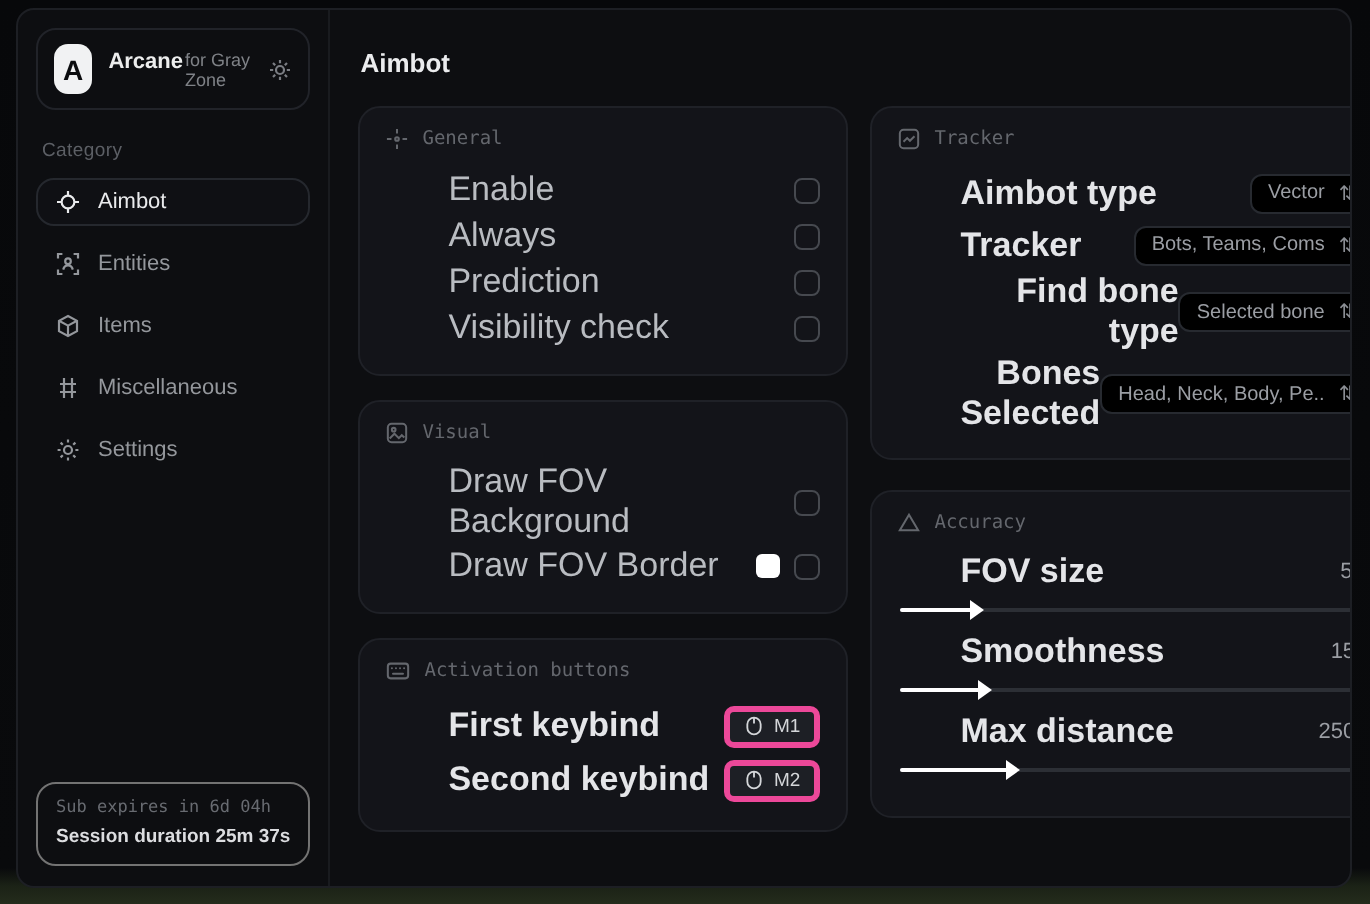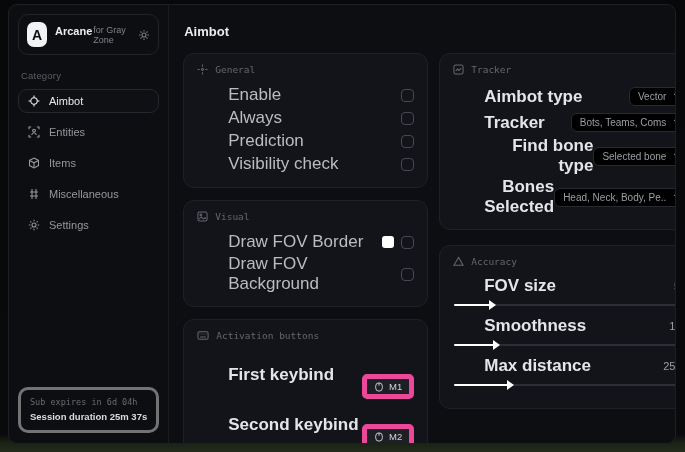--- a/index.html
+++ b/index.html
@@ -20,41 +20,41 @@
   .logo { width:25px; height:25px; background:#f1f2f3; border-radius:7px; color:#0c0d0f; font-weight:bold; font-size:14px; display:flex; align-items:center; justify-content:center; }
   .brand-text { display:flex; flex-direction:row; gap:1px; }
   .brand-name { font-size:11px; font-weight:bold; color:#eceded; }
   .brand-sub { font-size:9px; color:#7f8287; }
   .brand-gear { margin-left:auto; color:#7a7d83; font-size:12px; line-height:1; }
   .category { margin:15px 3px 8px; font-size:9.5px; color:#5c5f65; letter-spacing:.2px; }
   .nav-item { display:flex; align-items:center; gap:9px; padding:5px 9px; margin-bottom:7px;
     border:1px solid transparent; border-radius:9px; color:#94979c; font-size:11px; cursor:default; }
   .nav-item.active { border-color:#25282e; background:#0f1014; color:#e9eaec; }
   .nav-item svg { flex:0 0 auto; }
-  .sb-footer { margin-top:auto; border:3px solid #737373; border-radius:10px; padding:7px 9px 8px; }
+  .sb-footer { margin-top:auto; border:1px solid #737373; border-radius:10px; padding:7px 9px 8px; }
   .sb-footer .l1 { font-family:"DejaVu Sans Mono", monospace; font-size:8.5px; color:#686b71; margin-bottom:4px; white-space:nowrap; }
   .sb-footer .l2 { font-size:9.5px; color:#dcdde0; font-weight:bold; white-space:nowrap; }
   
   .main { flex:1; padding:14px 13px 0 14px; }
   .page-title { font-size:13px; font-weight:bold; color:#ebecee; margin:5px 0 14px 1px; }
   .columns { display:flex; gap:11px; align-items:flex-start; }
   .col-left { width:245px; display:flex; flex-direction:column; gap:12px; }
   .col-right { flex:1; display:flex; flex-direction:column; gap:15px; }
   .card { background:#131419; border:1px solid #1f2127; border-radius:11px; padding:10px 13px 12px; }
   .card-head { display:flex; align-items:center; gap:7px; font-family:"DejaVu Sans Mono", monospace;
     font-size:9.5px; color:#64676d; margin-bottom:9px; }
   .row { display:flex; justify-content:space-between; align-items:center; min-height:22px; }
   .row + .row { margin-top:1px; }
   .row-label { font-size:17px; color:#b9bcc1;margin-left:31px; }
   .row-label.bright { color:#e4e5e8; font-weight:bold; }
   .checkbox { width:13px; height:13px; border:1.5px solid #46494f; border-radius:4px; background:transparent; }
   .right-group { display:flex; align-items:center; gap:7px; }
   .swatch { width:12px; height:12px; border-radius:3px; }
-  .keybadge { display:inline-flex; align-items:center; gap:5px; background:#1d1f25; border:5px solid #ec4899;
-    border-radius:5px; padding:2px 7px; font-size:9.5px; color:#d4d6d9;margin-top:24px; }
+  .keybadge { display:inline-flex; align-items:center; gap:5px; background:#1d1f25; border:3px solid #ec4899;
+    border-radius:5px; padding:2px 7px; font-size:9.5px; color:#d4d6d9; }
   .select { display:inline-flex; align-items:center; gap:7px; background:#000000; border:1px solid #272a30;
     border-radius:6px; padding:3px 8px; font-size:10px; color:#9b9ea4; white-space:nowrap; }
   .select .updown { font-size:10px; color:#8b8e94; }
   .tr-row { min-height:25px;text-align:right; }
   
   .acc-row { display:flex; justify-content:space-between; align-items:center; margin-top:6px; }
   .acc-value { font-size:11px; color:#9b9ea4; }
   .slider { position:relative; height:2px; background:#2c2f35; border-radius:2px; margin:8px 1px 10px; }
   .slider .fill { position:absolute; left:0; top:0; bottom:0; background:#ffffff; border-radius:2px; }
   .slider .thumb { position:absolute; top:-4px; width:0; height:0;
@@ -179,29 +179,29 @@
             <span>
               <svg width="11" height="11" viewBox="0 0 12 12" fill="none" stroke="currentColor" stroke-width="1.1">
                 <rect x="1" y="1" width="10" height="10" rx="2"></rect>
                   <circle cx="4.2" cy="4.2" r="1"></circle>
                   <path d="M2 9l2.6-2.6L7 8.8l1.6-1.6L10 8.5"></path>
               </svg>
             </span>
             <span>Visual</span>
           </div>
           <div class="row">
+            <span class="row-label">Draw FOV Background</span>
+            <span class="checkbox"></span>
+          </div>
+          <div class="row">
             <span class="row-label">Draw FOV Border</span>
             <span class="right-group">
               <span class="swatch" style="background: rgb(255, 255, 255);"></span>
               <span class="checkbox"></span>
             </span>
-          </div>
-          <div class="row">
-            <span class="row-label">Draw FOV Background</span>
-            <span class="checkbox"></span>
           </div>
         </div>
 
         <div class="card">
           <div class="card-head">
             <span>
               <svg width="12" height="11" viewBox="0 0 13 11" fill="none" stroke="currentColor" stroke-width="1.1">
                 <rect x="1" y="1.5" width="11" height="8" rx="1.5"></rect>
                   <path d="M3.2 4h.01M5.4 4h.01M7.6 4h.01M9.8 4h.01M3.8 7h5.4" stroke-linecap="round"></path>
               </svg>

